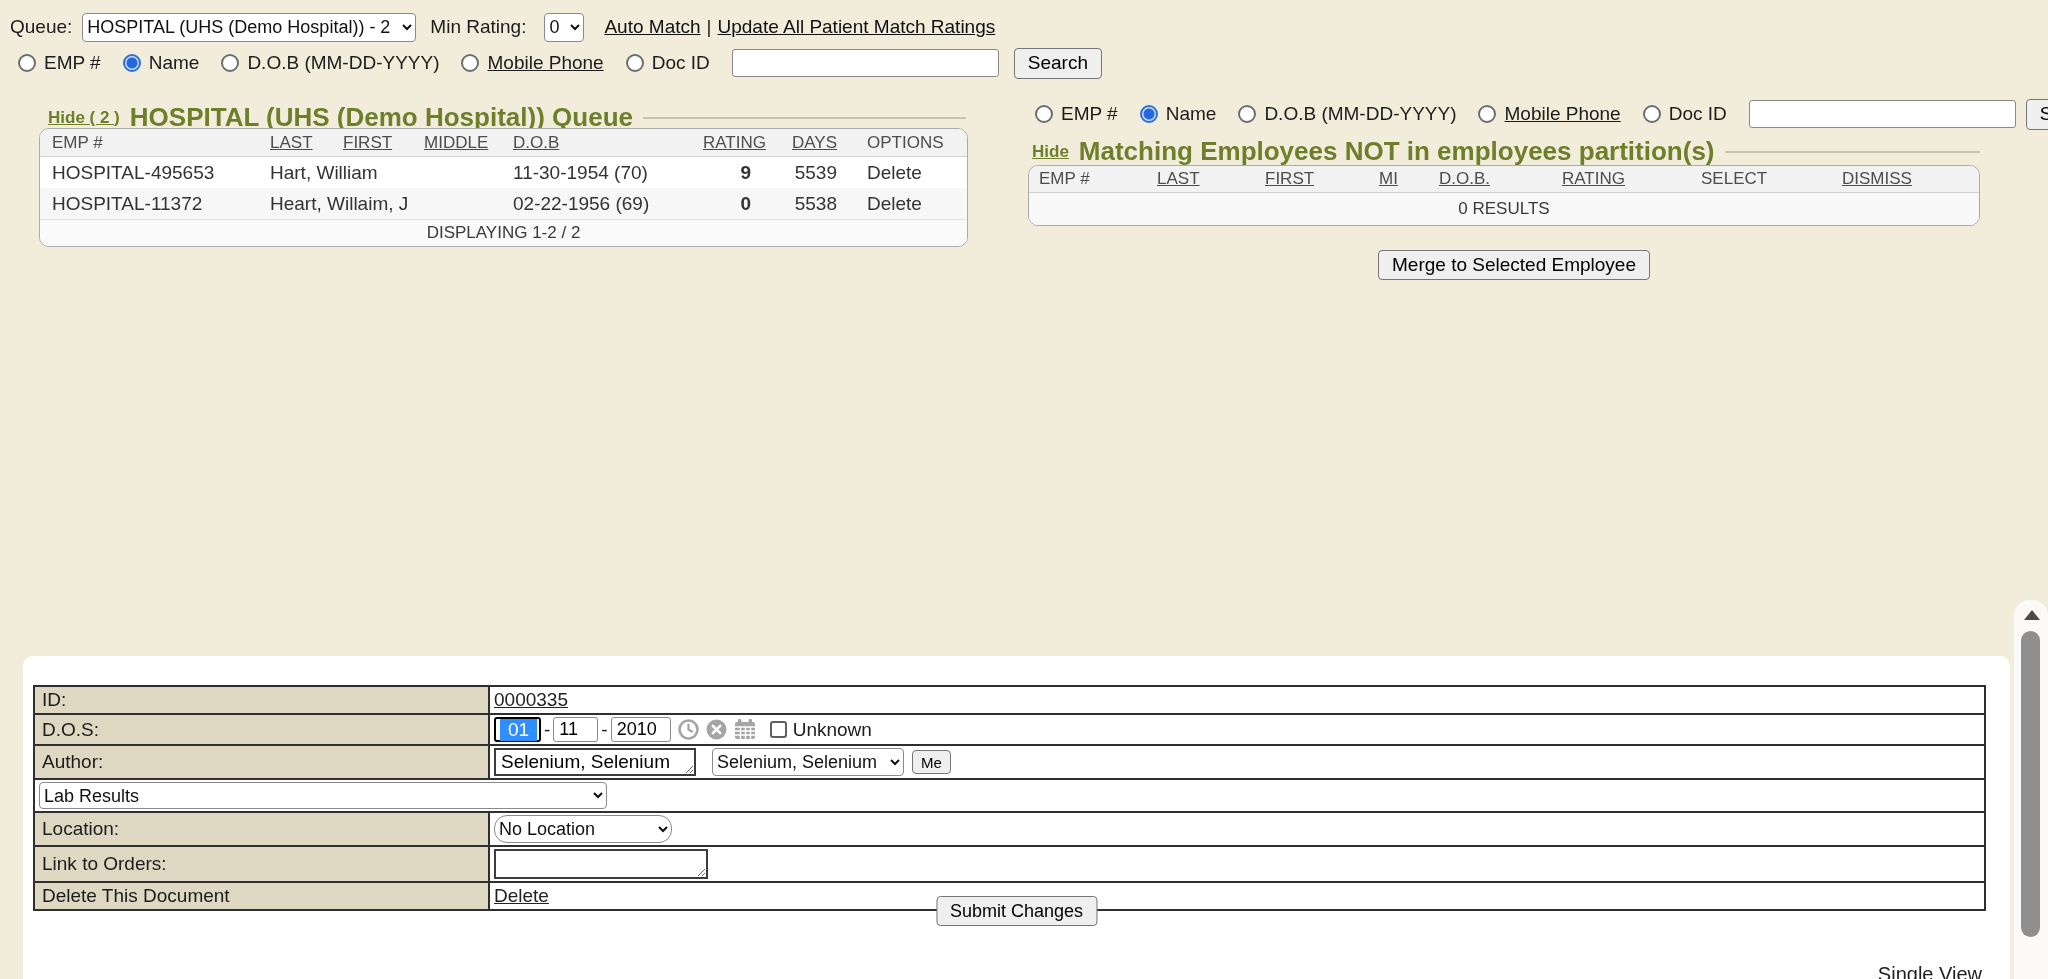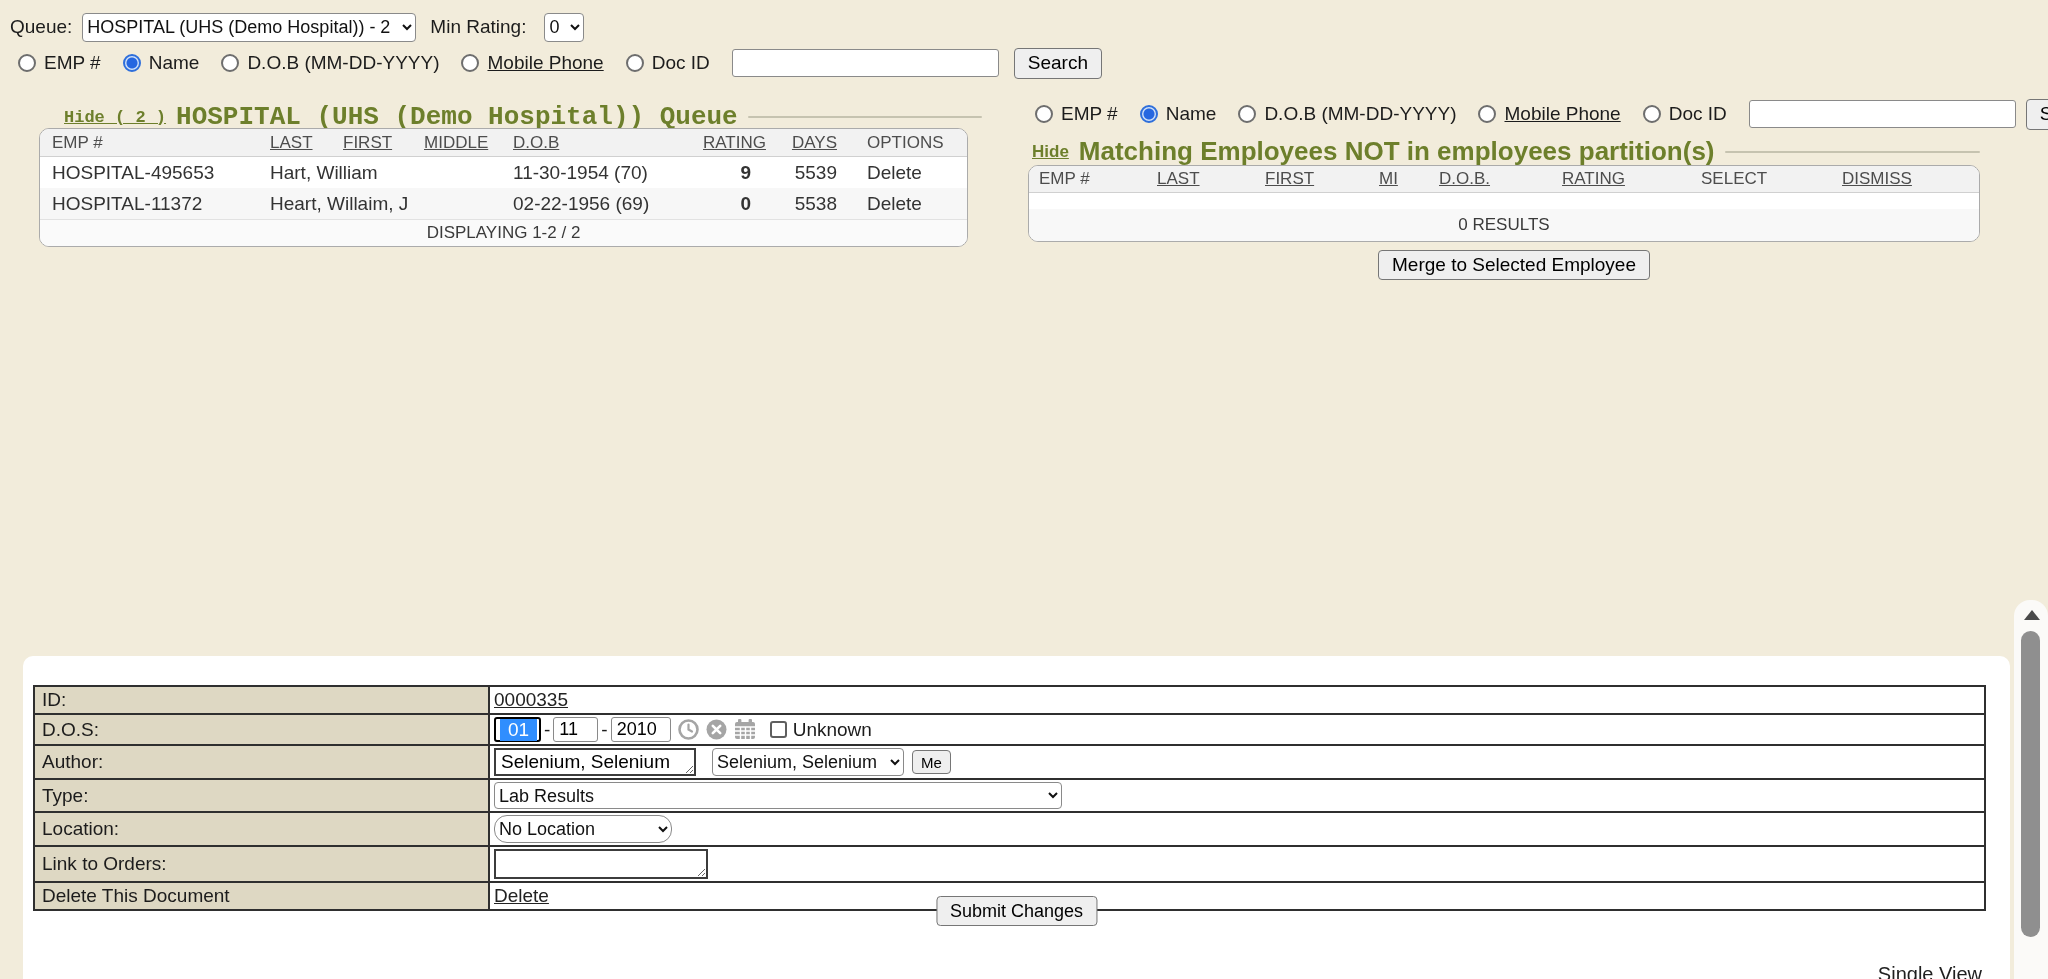--- a/index.html
+++ b/index.html
@@ -74,21 +74,21 @@
   .qrow { height:31px; }
   .qrow:nth-child(3) { background:#f7f7f7; }
   .qrow .name { grid-column:2 / span 3; }
   .num { text-align:right; font-weight:bold; padding-right:14px; }
   .days { text-align:right; padding-right:8px; font-weight:normal; }
   .opt { padding-left:22px; }
   .tfoot { background:#fafafa; border-top:1px solid #e2e2e2; height:27px;
            display:flex; align-items:center; justify-content:center;
            font-size:17px; color:#3a3a3a; }
   #match-grid-head { grid-template-columns:118px 108px 114px 60px 123px 139px 141px 1fr; padding-left:10px; height:27px; }
-  #match-empty { height:32px; background:#f8f8f8; display:flex; align-items:center; justify-content:center; font-size:17px; color:#3a3a3a;margin-top:16px; }
+  #match-empty { height:32px; background:#f8f8f8; display:flex; align-items:center; justify-content:center; font-size:17px; color:#3a3a3a; }
 
   
   #doc-panel { left:23px; top:656px; width:1987px; height:339px;
                background:#fff; border-radius:10px 10px 0 0; }
   #doc-form { position:absolute; left:10px; top:29px; width:1953px;
               border:2px solid #2f2f2f; }
   .frow { display:flex; border-top:2px solid #2f2f2f; min-height:27px; }
   .frow:first-child { border-top:none; }
   .flabel { width:455px; flex:0 0 455px; background:#ded8c3;
             border-right:2px solid #2f2f2f; padding:2px 0 2px 7px;
@@ -129,38 +129,43 @@
 
 <div id="topbar" class="abs row">
   <span class="lbl">Queue:</span>
   <select id="queue-select" class="sel">
     <option>HOSPITAL (UHS (Demo Hospital)) - 2</option>
   </select>
   <span class="lbl" style="margin-left:14px">Min Rating:</span>
   <select id="minrating-select" class="sel">
     <option>0</option>
   </select>
+  <span class="links row">
+    <a class="plain">Auto Match</a>
+    <span>|</span>
+    <a class="plain">Update All Patient Match Ratings</a>
+  </span>
 </div>
 
 <div class="abs row searchrow" style="left:18px; top:48px;">
   <input type="radio" name="lsearch" class="rdo" style="">
   <span class="optlbl">EMP #</span>
   <input type="radio" name="lsearch" class="rdo" checked="" style="">
   <span class="optlbl">Name</span>
   <input type="radio" name="lsearch" class="rdo" style="">
   <span class="optlbl">D.O.B (MM-DD-YYYY)</span>
   <input type="radio" name="lsearch" class="rdo" style="">
   <span class="optlbl u">Mobile Phone</span>
   <input type="radio" name="lsearch" class="rdo" style="">
   <span class="optlbl">Doc ID</span>
   <input id="left-search-input" class="txt" value="" style="">
   <button class="btn">Search</button>
 </div>
 
-<div class="abs row legend" style="left:64px; top:102px; width:918px;font-family:Liberation Mono, monospace;">
+<div class="abs row legend" style="left:48px; top:102px; width:918px;">
   <a class="hide olive">Hide ( 2 )</a>
   <span class="ttl olive">HOSPITAL (UHS (Demo Hospital)) Queue</span>
   <span class="line"></span>
 </div>
 
 <div class="abs tbl" style="left:39px; top:128px; width:929px;">
   <div class="grid thead" id="queue-grid-head">
     <span>EMP #</span>
     <span class="u">LAST</span>
     <span class="u">FIRST</span>
@@ -270,21 +275,20 @@
       <div class="fvalue">
         <textarea id="author-ta" class="ta" style="">Selenium, Selenium</textarea>
         <select id="author-select" class="sel">
           <option>Selenium, Selenium</option>
         </select>
         <button id="me-btn" class="btn">Me</button>
       </div>
     </div>
 
     <div class="frow" style="min-height:27px">
-      <div class="flabel">Type:</div>
       <div class="fvalue">
         <select id="type-select" class="sel">
           <option>Lab Results</option>
         </select>
       </div>
     </div>
 
     <div class="frow" style="min-height:29px">
       <div class="flabel">Location:</div>
       <div class="fvalue">

